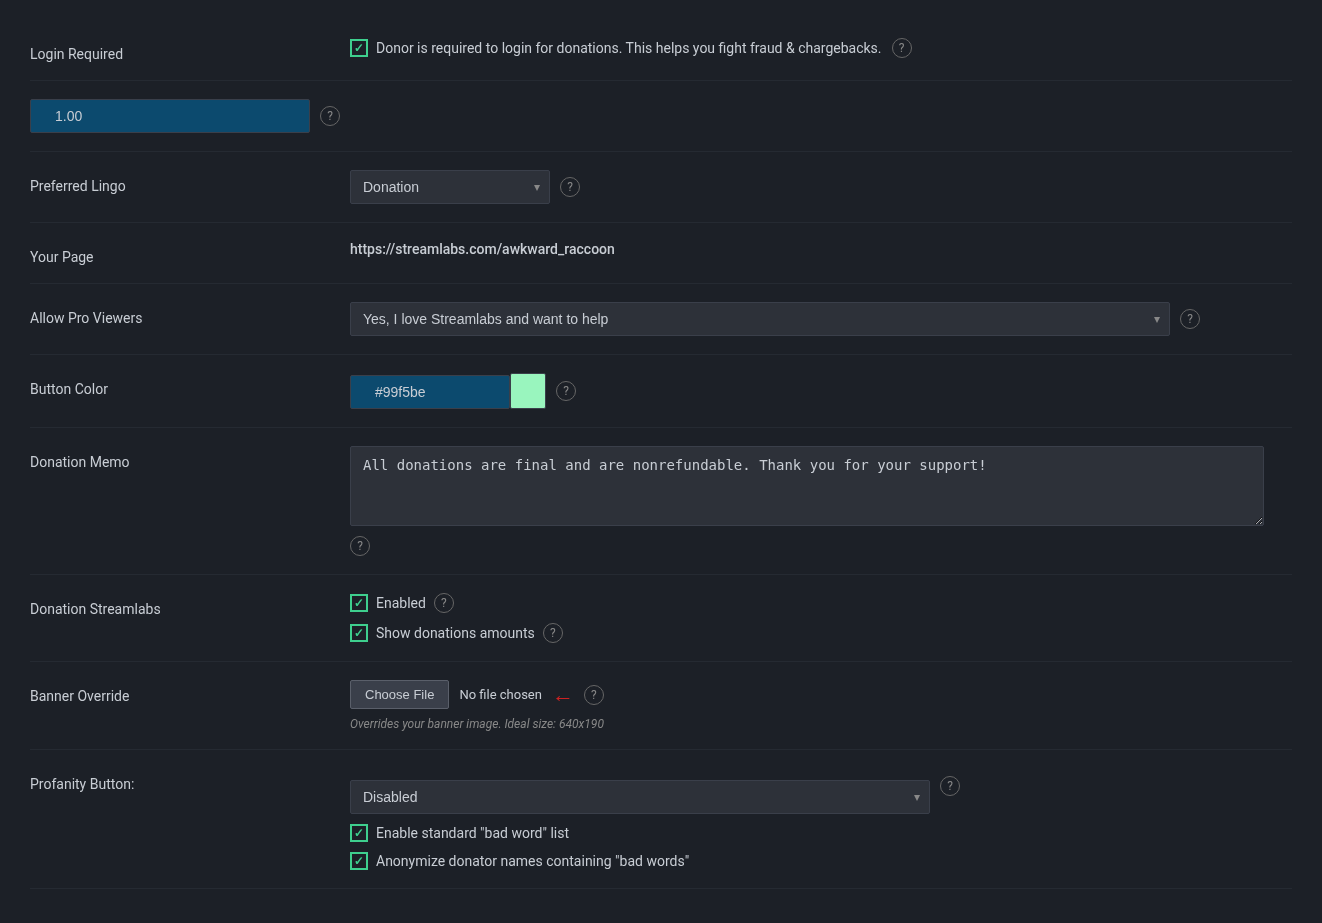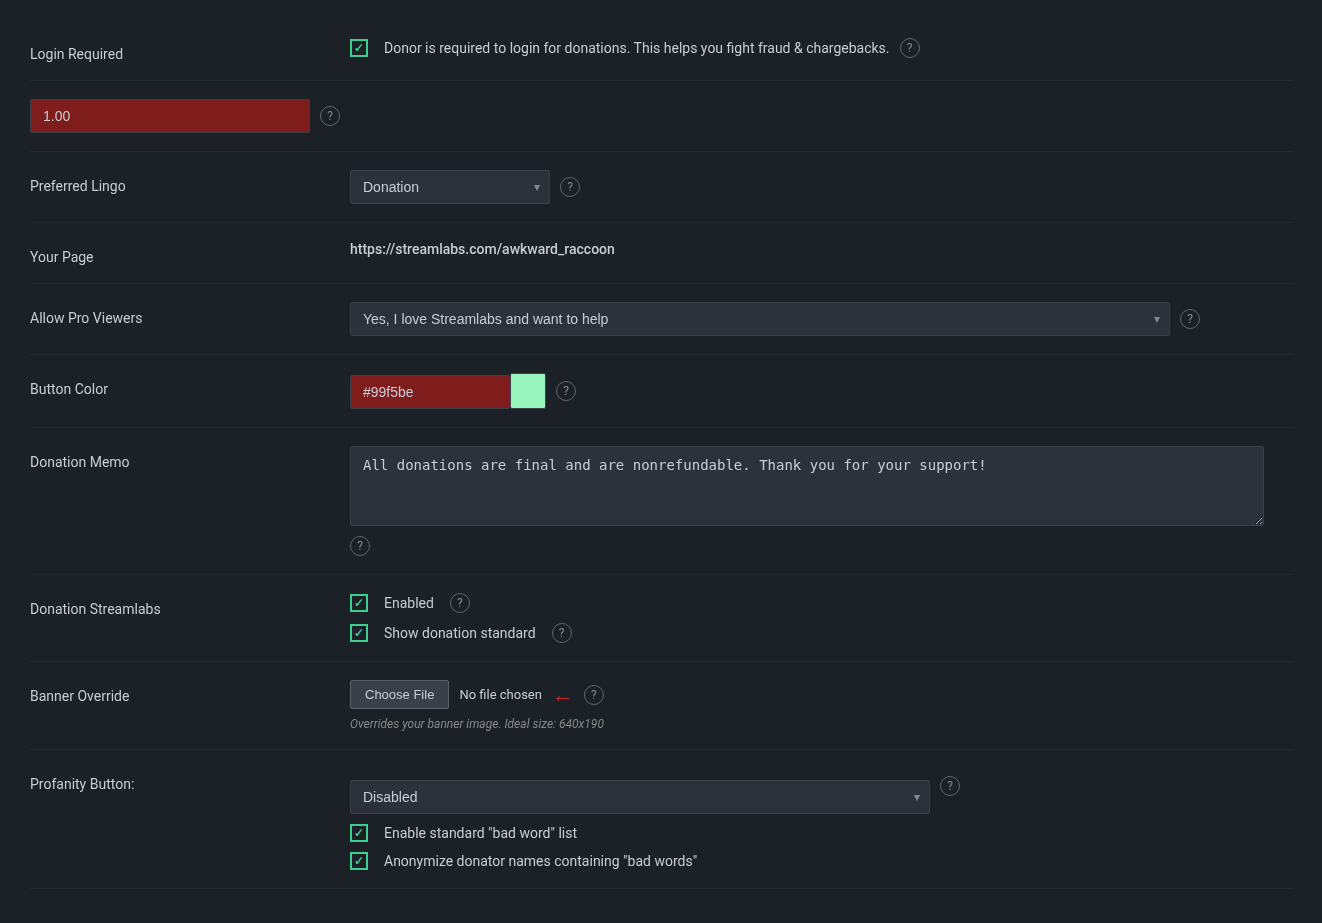--- a/index.html
+++ b/index.html
@@ -43,44 +43,44 @@
       font-size: 12px;
       display: flex;
       align-items: center;
       justify-content: center;
       cursor: pointer;
       flex-shrink: 0;
     }
     .checkbox-wrap {
       display: flex;
       align-items: center;
-      gap: 16px;
+      gap: 8px;
     }
     .checkbox-custom {
       width: 18px;
       height: 18px;
       border: 2px solid #3ecf8e;
       background: transparent;
       display: flex;
       align-items: center;
       justify-content: center;
       cursor: pointer;
       flex-shrink: 0;
     }
     .checkbox-custom.checked::after {
       content: '✓';
       color: #3ecf8e;
       font-size: 12px;
       font-weight: bold;
     }
     .text-input {
-      background: #7f1d1d;
+      background: #0c4a6e;
       border: 1px solid #3a3f4a;
       color: #c8cdd4;
-      padding: 8px 12px;
+      padding: 8px 24px;
       font-size: 14px;
       outline: none;
       border-radius: 2px;
     }
     .suggested-input {
       width: 280px;
     }
     .select-wrap {
       position: relative;
       display: flex;
@@ -289,21 +289,21 @@
       <div class="leaderboard-checks">
         <div class="checkbox-wrap">
           <div class="checkbox-custom checked"></div>
           <span>Enabled</span>
           <div class="help-icon">
             <span>?</span>
           </div>
         </div>
         <div class="checkbox-wrap">
           <div class="checkbox-custom checked"></div>
-          <span>Show donation standard</span>
+          <span>Show donations amounts</span>
           <div class="help-icon">
             <span>?</span>
           </div>
         </div>
       </div>
     </div>
   </div>
 
   <div class="form-row">
     <div class="form-label">Banner Override</div>

